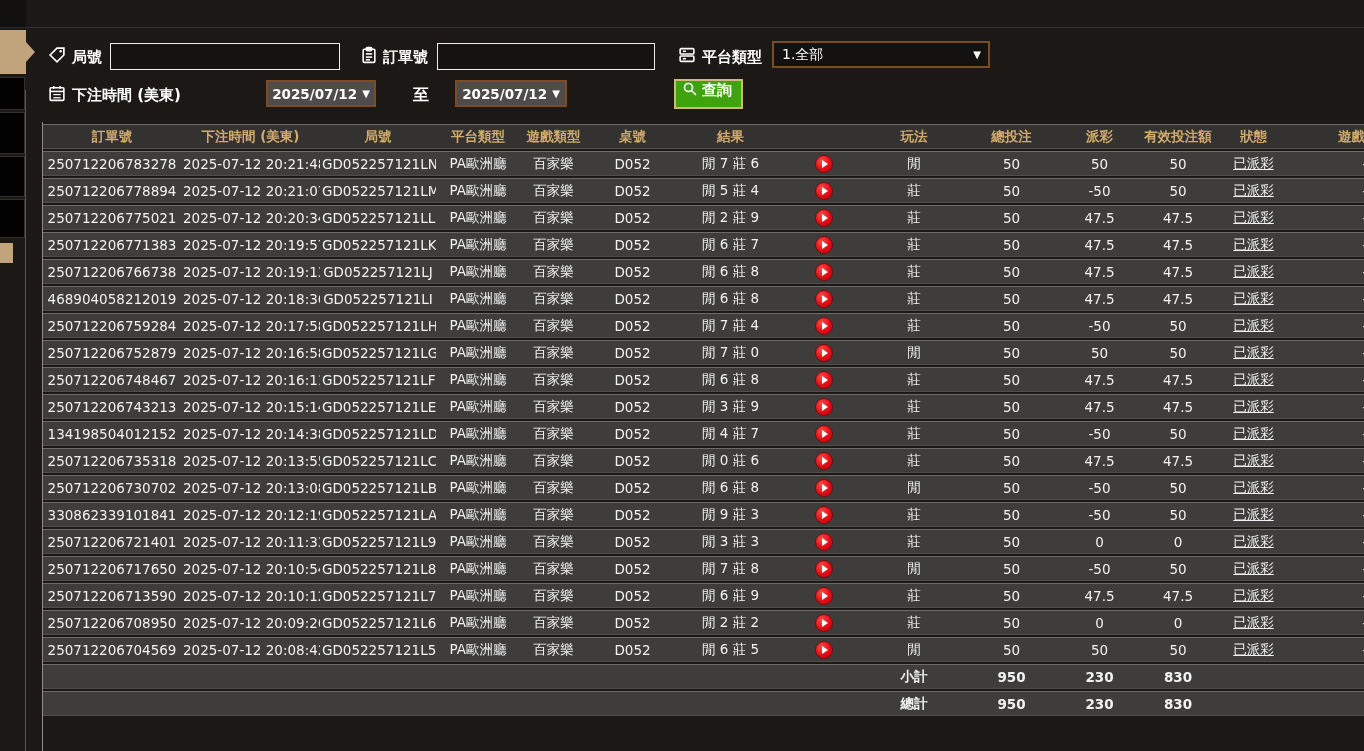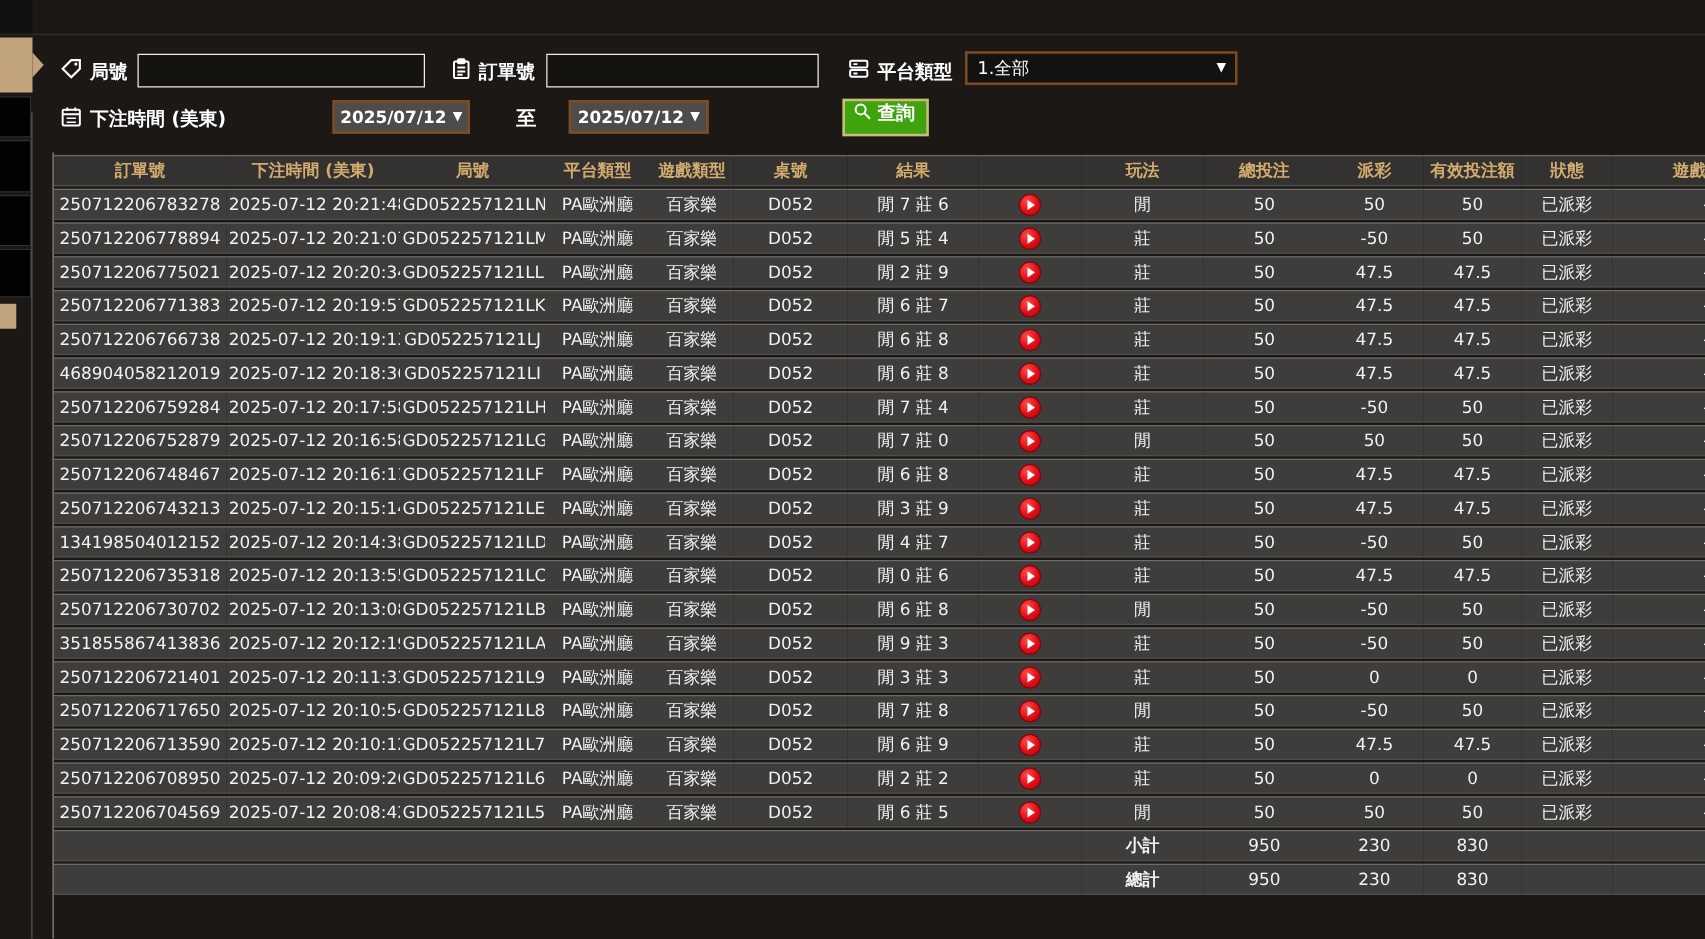--- a/index.html
+++ b/index.html
@@ -67,24 +67,24 @@
     background:#343230; color:#d2ab6e; font-weight:bold;
     border-top:1px solid #6d6b68; border-bottom:1px solid #504e4b;
   }
   table.bets td {
     background:#3e3d3c; color:#f2f2f2;
     border-top:1px solid #6d6b68; border-bottom:1px solid #504e4b;
   }
   td.pos  { color:#4ed321; }
   td.neg  { color:#a52b44; }
   td.zero { color:#f2f2f2; }
-  td.c-status { color:#2fc94a; }
+  td.c-status { color:#2fc94a;text-decoration:underline; }
   td.c-mode   { color:#8f8f8f; }
   .sum-label { color:#e6e312; font-weight:bold; }
-  .sum-val   { color:#e6e312; font-weight:normal; }
+  .sum-val   { color:#e6e312; font-weight:bold; }
   .play-btn {
     display:inline-flex; width:18px; height:18px; border-radius:50%;
     background:radial-gradient(circle at 35% 30%, #ff4a4a 0%, #e00d17 55%, #b40710 100%);
     border:1px solid #7e0a0a; align-items:center; justify-content:center; cursor:pointer; vertical-align:middle;
   }
   .play-btn .tri {
     width:0; height:0; border-left:6px solid #fff;
     border-top:4px solid transparent; border-bottom:4px solid transparent; margin-left:2px;
   }
 </style>
@@ -455,21 +455,21 @@
             </span>
     </td>
     <td>閒</td>
     <td>50</td>
     <td class="c-payout neg">-50</td>
     <td>50</td>
     <td class="c-status">已派彩</td>
     <td class="c-mode">-</td>
   </tr>
         <tr>
-    <td>351855867413836</td>
+    <td>330862339101841</td>
     <td>2025-07-12 20:12:19</td>
     <td>GD052257121LA</td>
     <td>PA歐洲廳</td>
     <td>百家樂</td>
     <td>D052</td>
     <td>閒 9 莊 3</td>
     <td>
       <span class="play-btn">
               <span class="tri"></span>
             </span>

